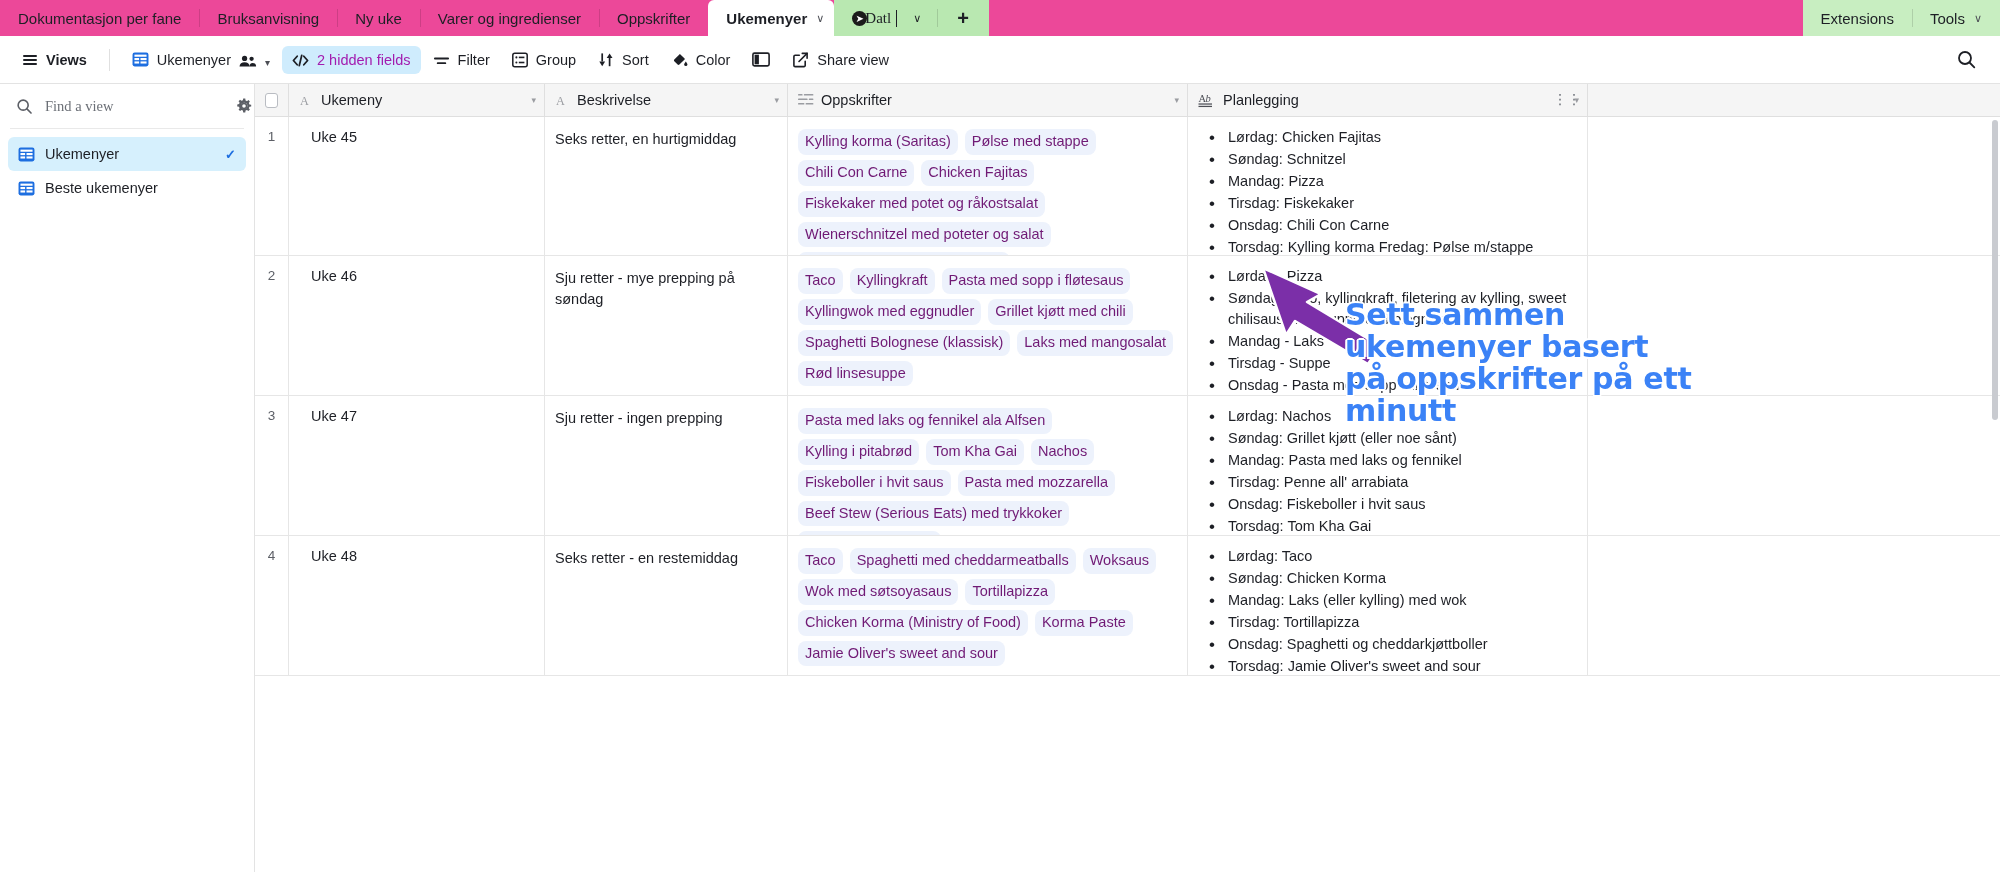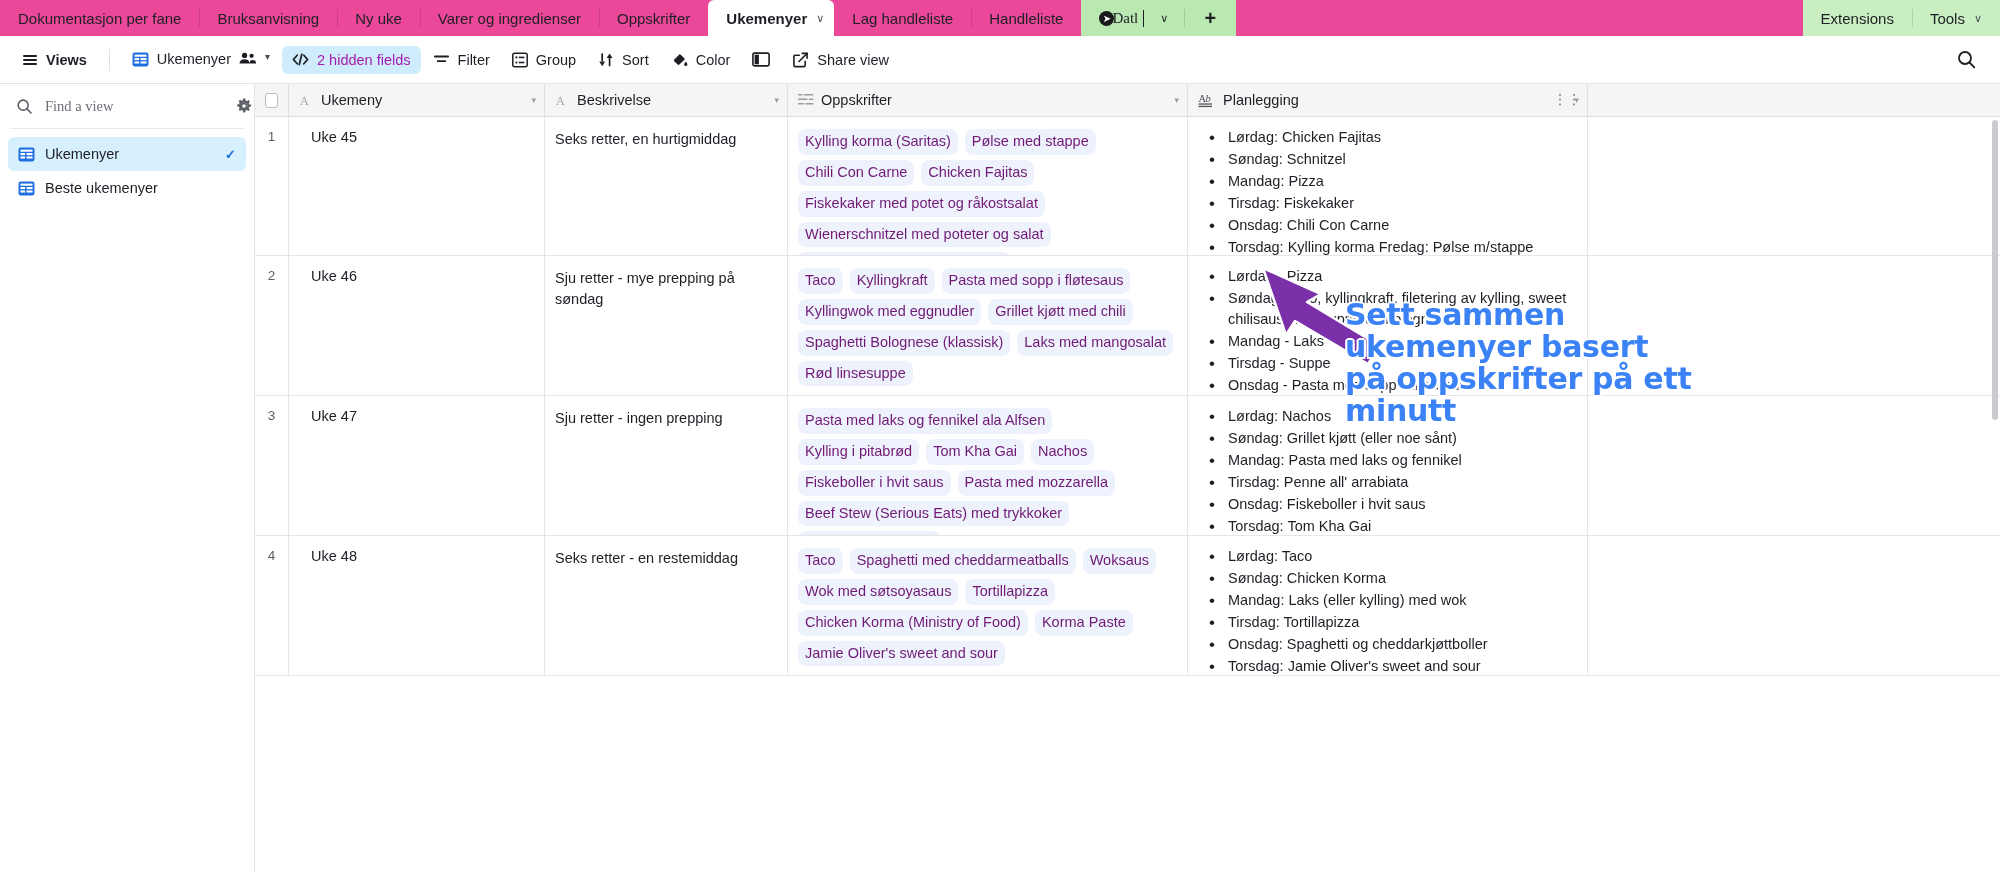--- a/index.html
+++ b/index.html
@@ -93,21 +93,21 @@
     height: 48px;
     background: #fff;
     border-bottom: 1px solid #e3e3e3;
     display: flex; align-items: center;
     padding: 0 14px;
     font-size: 14.5px;
     color: #1d1f25;
     gap: 2px;
   }
   .tbtn {
-    display: flex; align-items: flex-start; gap: 8px;
+    display: flex; align-items: flex-end; gap: 8px;
     padding: 6px 10px; border-radius: 6px;
     cursor: pointer; white-space: nowrap;
   }
   .tbtn.views { font-weight: bold; padding-left: 8px; }
   .tbtn.hidden-fields {
     background: #cfecfd; color: #a21caf;
   }
   .tsep { width: 1px; height: 22px; background: #e0e0e0; margin: 0 10px; }
   .toolbar-spacer { flex: 1; }
   .icon { display: inline-flex; align-items: center; justify-content: center; flex: none; }
@@ -266,28 +266,20 @@
     <div class="tab">
       <span>Oppskrifter</span>
     </div>
   </div>
 
   <div class="tab active">
     <span>Ukemenyer</span>
     <span class="caret">∨</span>
   </div>
 
-  <div class="tabgroup">
-    <div class="tab">
-      <span>Lag handleliste</span>
-    </div>
-    <div class="tab">
-      <span>Handleliste</span>
-    </div>
-  </div>
 
   <div class="editing-tab">
     <span class="favicon">➤</span>
     <span class="etext">Datl</span>
     <span class="tcursor"></span>
     <span class="caret">∨</span>
   </div>
 
   <div class="plus-tab">
     <span>+</span>

